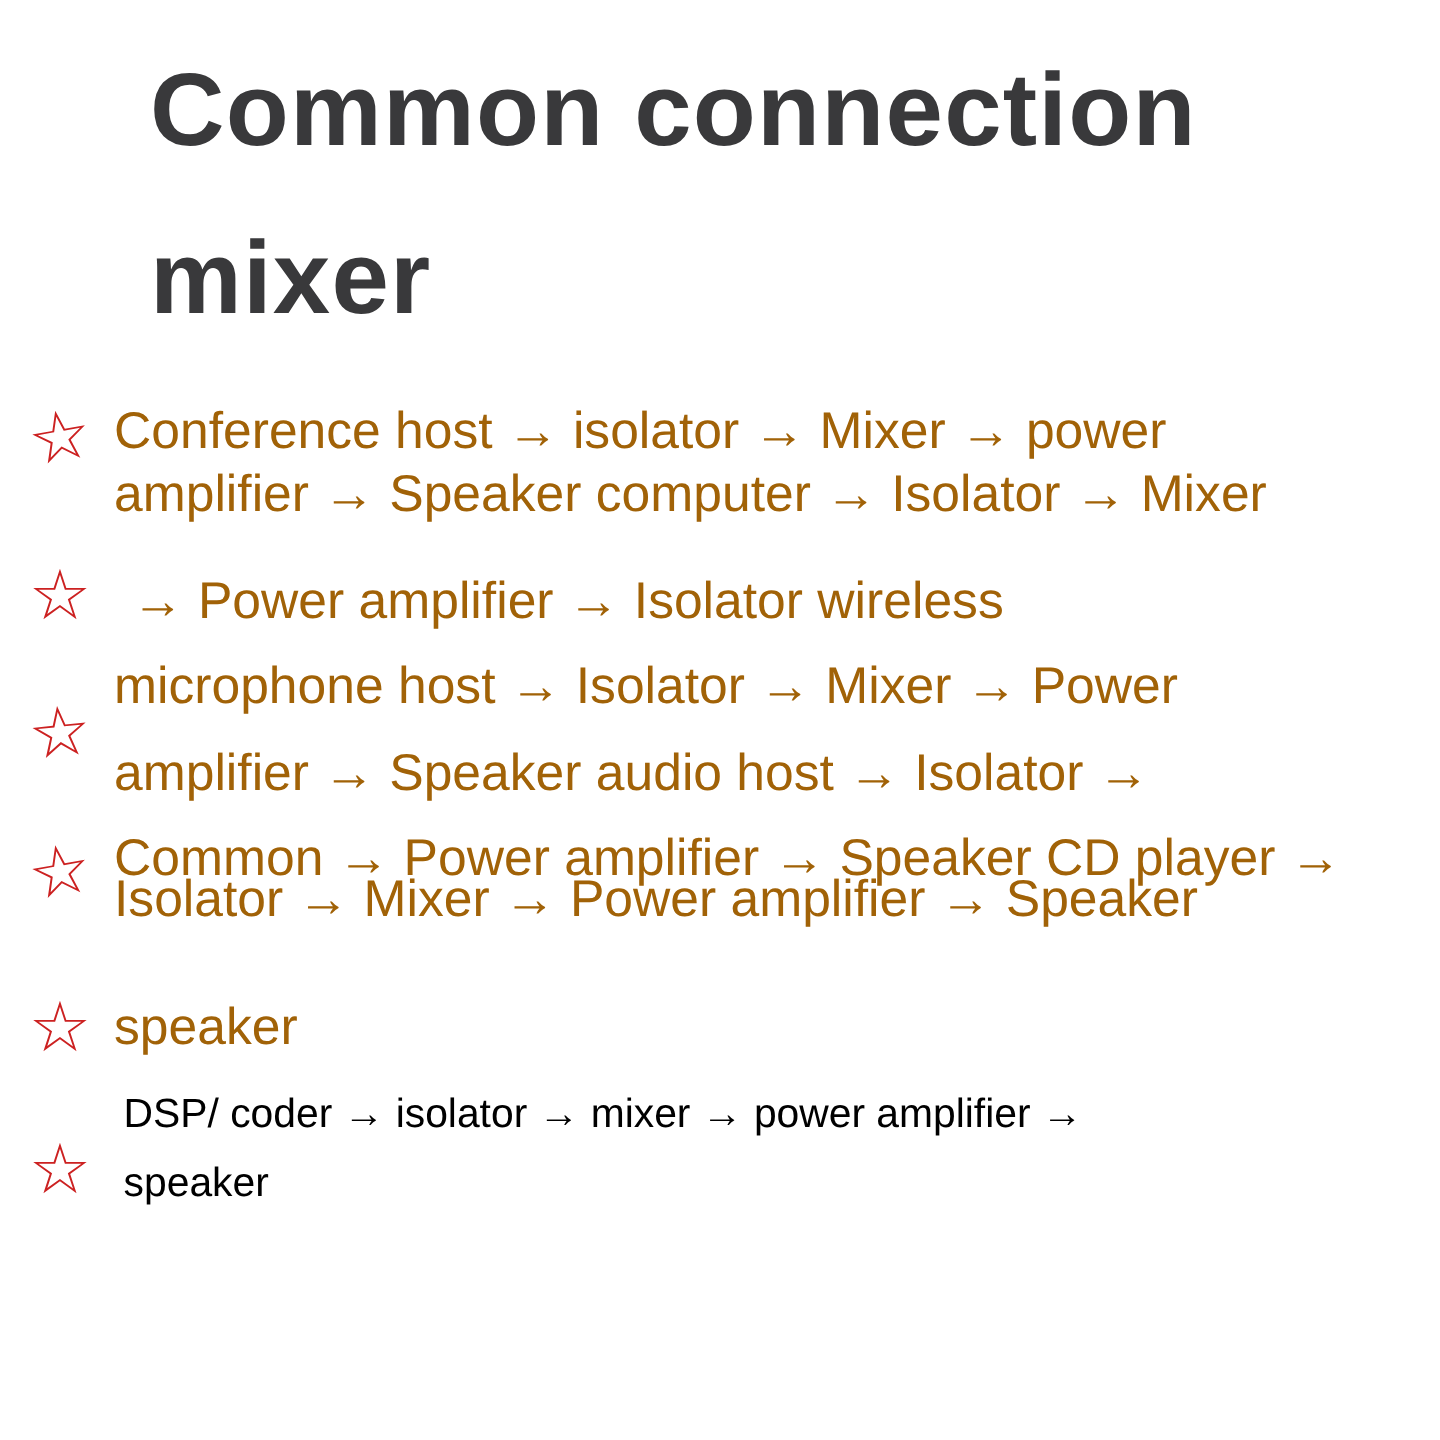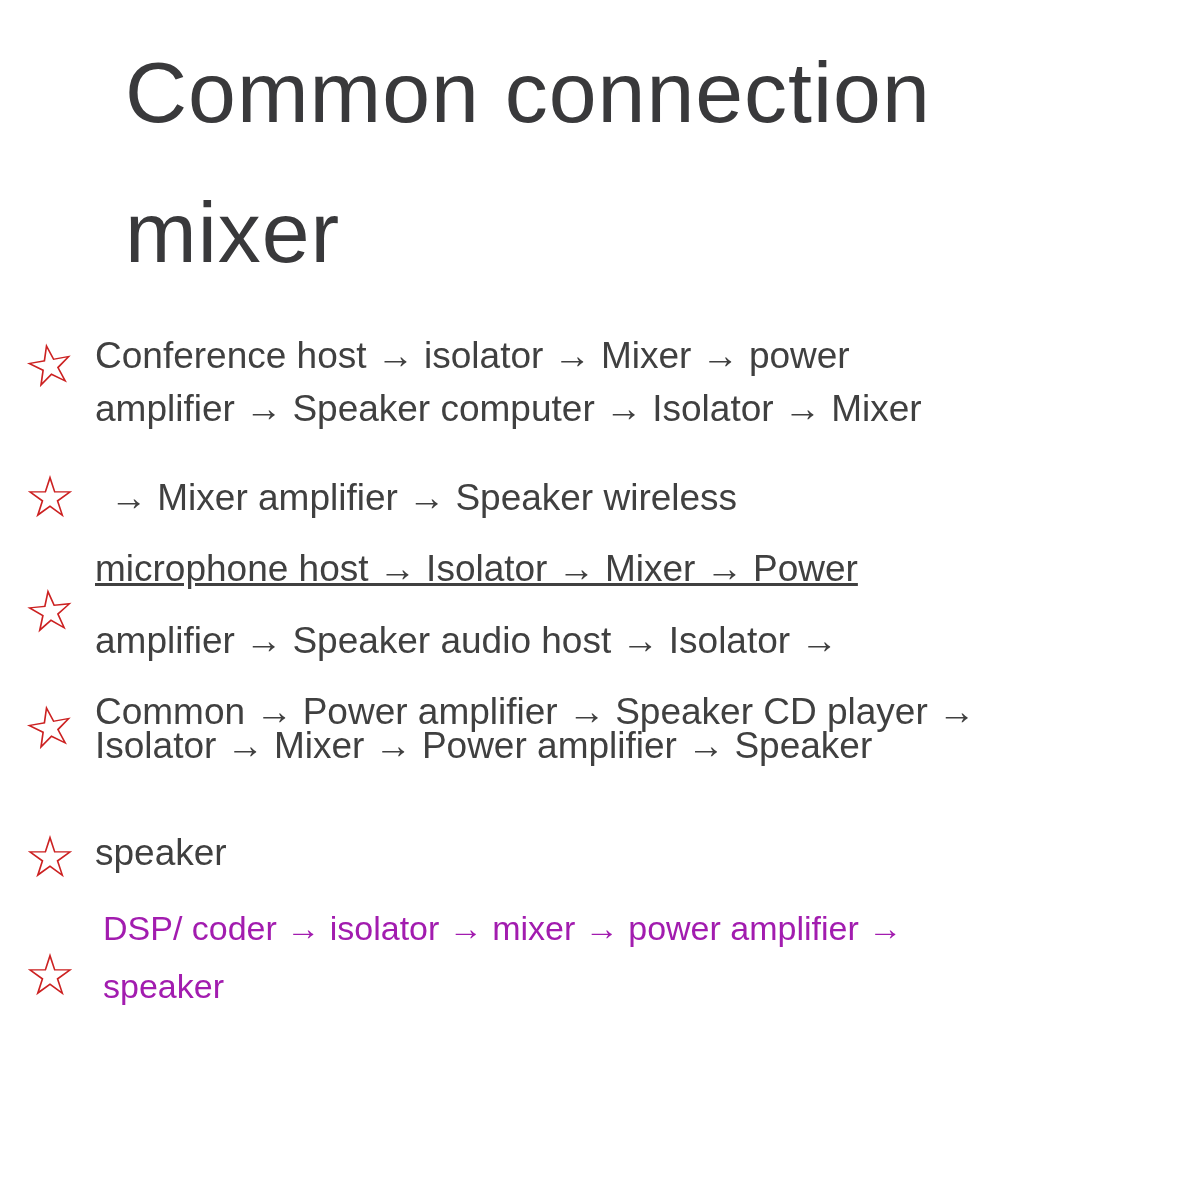--- a/index.html
+++ b/index.html
@@ -14,43 +14,43 @@
     height: 1200px;
     background: #ffffff;
     overflow: hidden;
   }
   .title {
     position: absolute;
     left: 125px;
     top: 22px;
     margin: 0;
     font-size: 86px;
-    font-weight: 400;
+    font-weight: 700;
     color: #39393b;
     line-height: 140px;
     letter-spacing: 1px;
   }
   .title .title-line {
     display: block;
     white-space: nowrap;
   }
   .line {
     position: absolute;
     left: 95px;
     white-space: nowrap;
     line-height: 1.2;
   }
   .line.red {
-    font-size: 37px;
-    color: #404040;
+    font-size: 43px;
+    color: #a16207;
     font-weight: 400;
   }
   .line.dark {
     font-size: 34px;
-    color: #a21caf;
+    color: #000000;
     left: 103px;
     font-weight: 400;
   }
   .line.indent {
     left: 110px;
   }
   .star {
     position: absolute;
     left: 24px;
     font-size: 58px;
@@ -73,22 +73,22 @@
 
   <span class="star tilt-a" style="top:336px;">☆</span>
   <span class="star" style="top:468px;">☆</span>
   <span class="star tilt-b" style="top:582px;">☆</span>
   <span class="star tilt-a" style="top:698px;">☆</span>
   <span class="star" style="top:828px;">☆</span>
   <span class="star" style="top:946px;">☆</span>
 
   <div class="line red" style="top:334px;">Conference host → isolator → Mixer → power</div>
   <div class="line red" style="top:387px;">amplifier → Speaker computer → Isolator → Mixer</div>
-  <div class="line red indent" style="top:476px;">→ Mixer amplifier → Speaker wireless</div>
-  <div class="line red" style="top:547px;text-decoration:underline;">microphone host → Isolator → Mixer → Power</div>
+  <div class="line red indent" style="top:476px;">→ Power amplifier → Isolator wireless</div>
+  <div class="line red" style="top:547px;">microphone host → Isolator → Mixer → Power</div>
   <div class="line red" style="top:619px;">amplifier → Speaker audio host → Isolator →</div>
   <div class="line red" style="top:690px;">Common → Power amplifier → Speaker CD player →</div>
   <div class="line red" style="top:724px;">Isolator → Mixer → Power amplifier → Speaker</div>
   <div class="line red" style="top:831px;">speaker</div>
 
   <div class="line dark" style="top:908px;">DSP/ coder → isolator → mixer → power amplifier →</div>
   <div class="line dark" style="top:966px;">speaker</div>
 
 </div>
 

